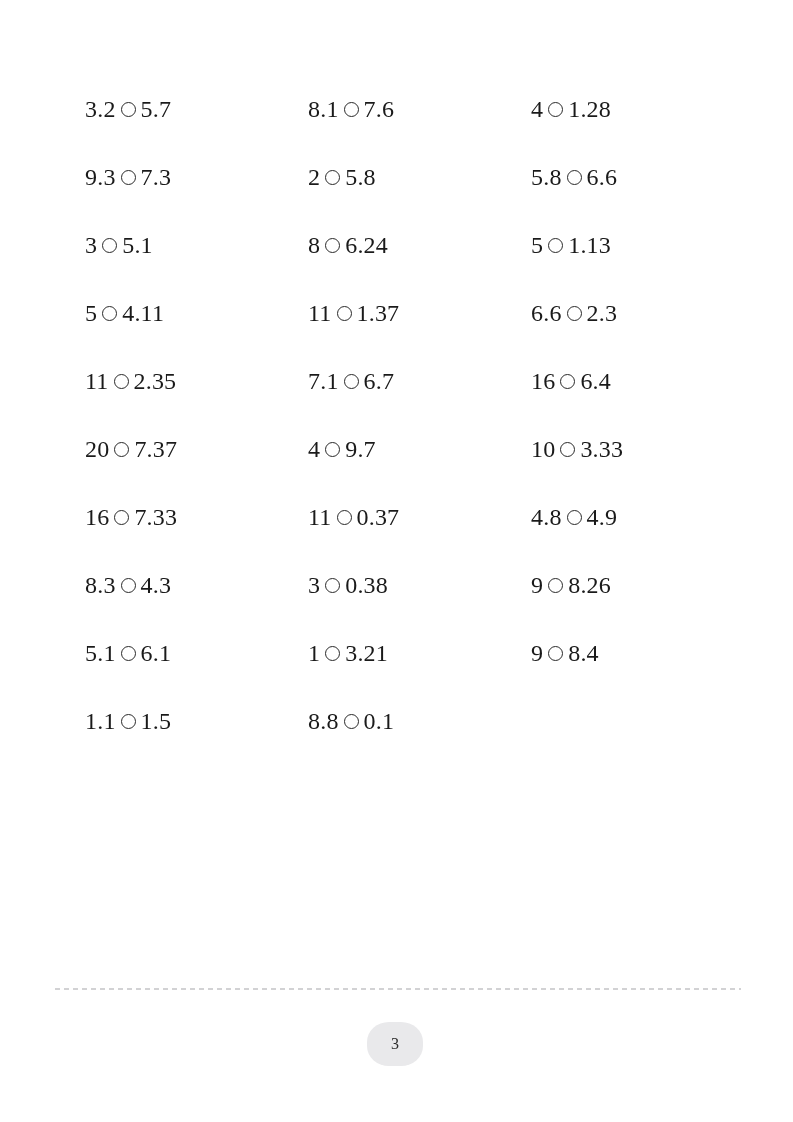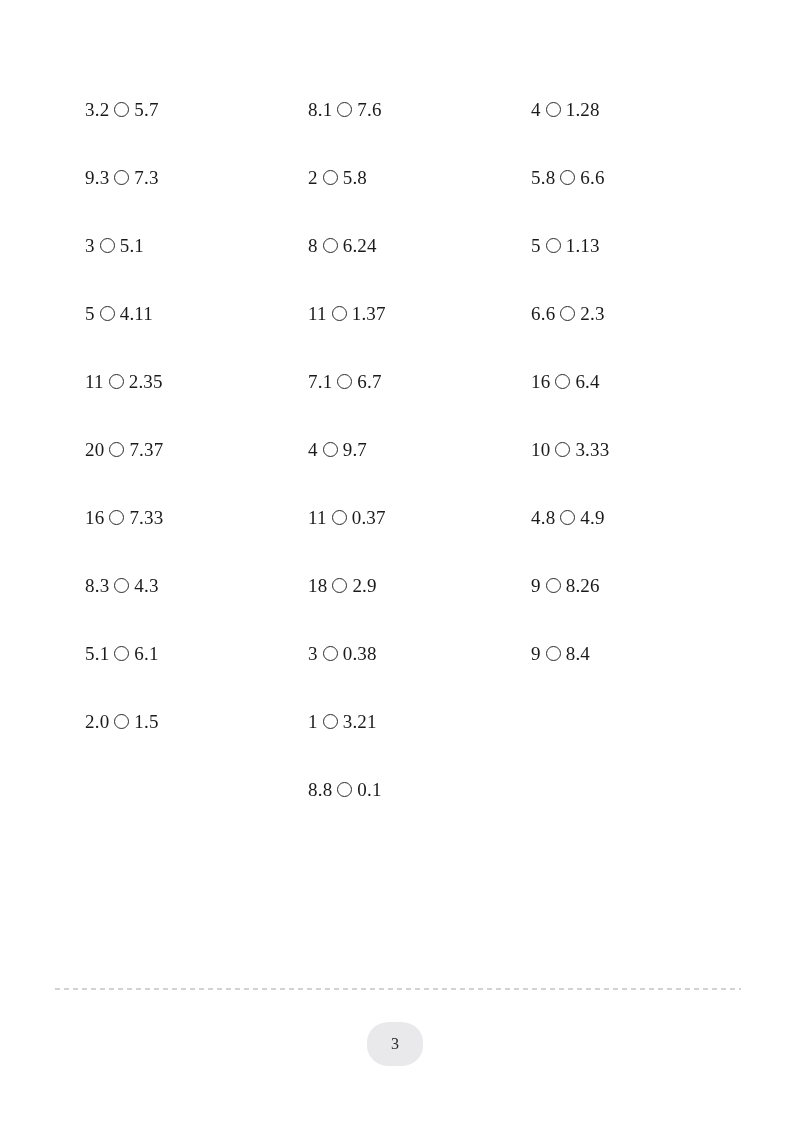--- a/index.html
+++ b/index.html
@@ -40,21 +40,21 @@
     flex: 0 0 223px;
   }
 
   .problem-row {
     height: 68px;
     display: flex;
     flex-direction: row;
     align-items: center;
     justify-content: flex-start;
     white-space: nowrap;
-    font-size: 19px;
+    font-size: 24px;
     line-height: 1;
     letter-spacing: 0.2px;
   }
 
   .operand {
     display: inline-block;
     color: #1a1a1a;
   }
 
   .compare-circle {
@@ -145,21 +145,21 @@
           <span class="operand">8.3</span>
           <span class="compare-circle"></span>
           <span class="operand">4.3</span>
         </div>
         <div class="problem-row">
           <span class="operand">5.1</span>
           <span class="compare-circle"></span>
           <span class="operand">6.1</span>
         </div>
         <div class="problem-row">
-          <span class="operand">2.0</span>
+          <span class="operand">1.1</span>
           <span class="compare-circle"></span>
           <span class="operand">1.5</span>
         </div>
       </div>
       <div class="problem-column">
         <div class="problem-row">
           <span class="operand">8.1</span>
           <span class="compare-circle"></span>
           <span class="operand">7.6</span>
         </div>
@@ -185,25 +185,20 @@
         </div>
         <div class="problem-row">
           <span class="operand">4</span>
           <span class="compare-circle"></span>
           <span class="operand">9.7</span>
         </div>
         <div class="problem-row">
           <span class="operand">11</span>
           <span class="compare-circle"></span>
           <span class="operand">0.37</span>
-        </div>
-        <div class="problem-row">
-          <span class="operand">18</span>
-          <span class="compare-circle"></span>
-          <span class="operand">2.9</span>
         </div>
         <div class="problem-row">
           <span class="operand">3</span>
           <span class="compare-circle"></span>
           <span class="operand">0.38</span>
         </div>
         <div class="problem-row">
           <span class="operand">1</span>
           <span class="compare-circle"></span>
           <span class="operand">3.21</span>

